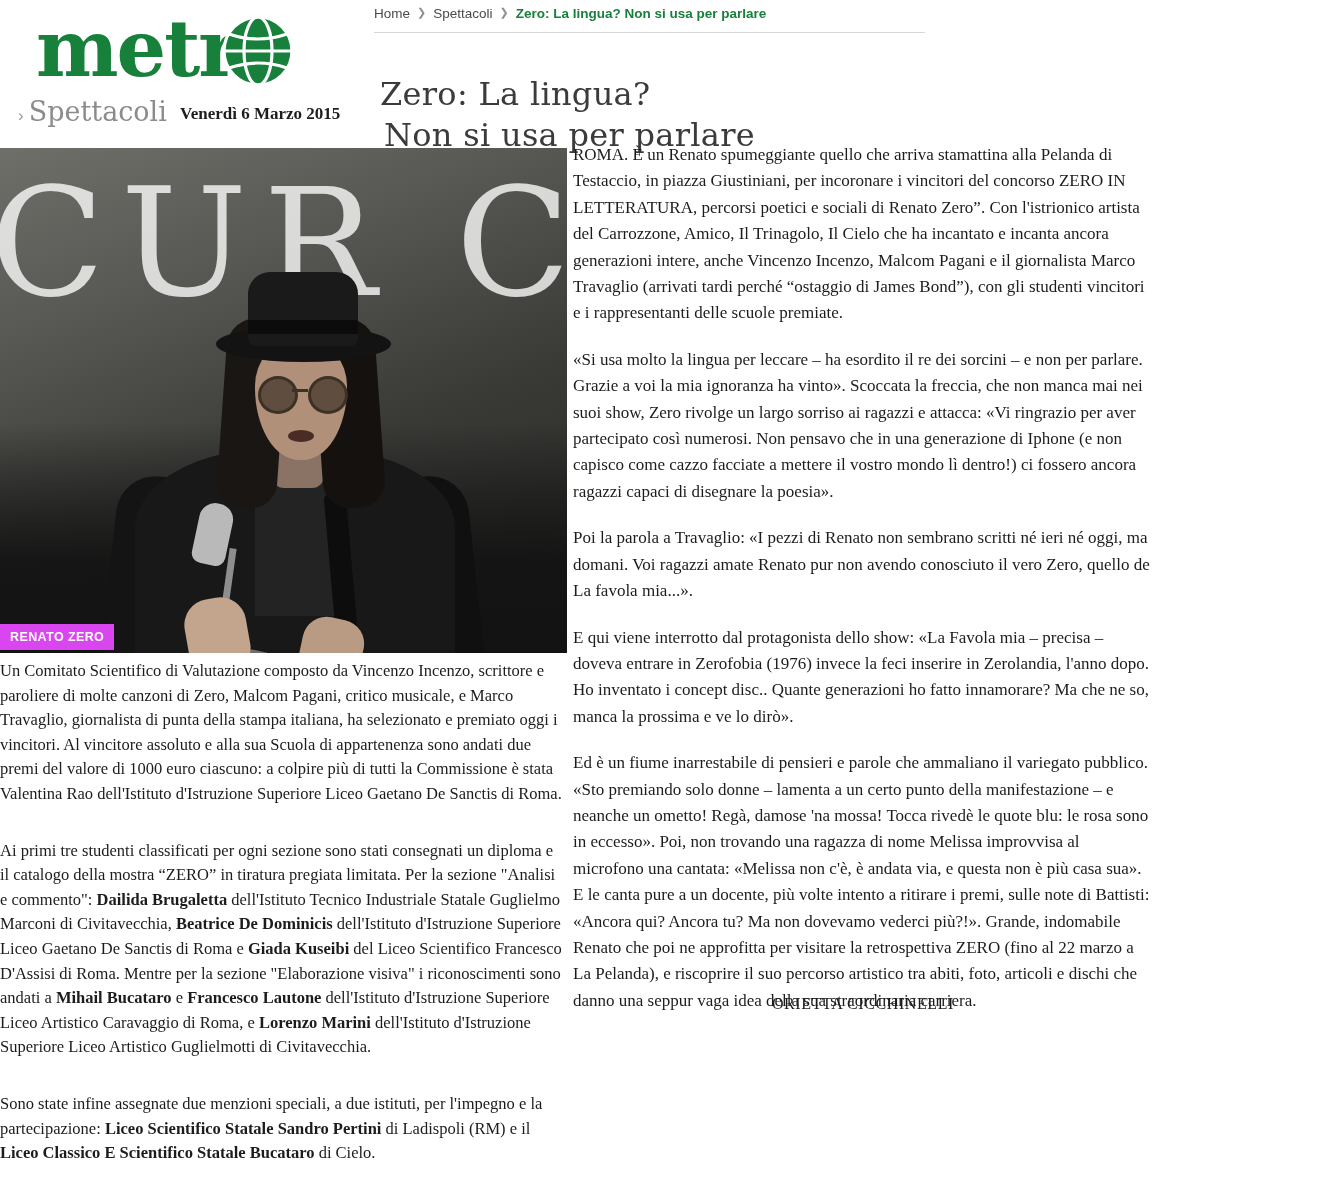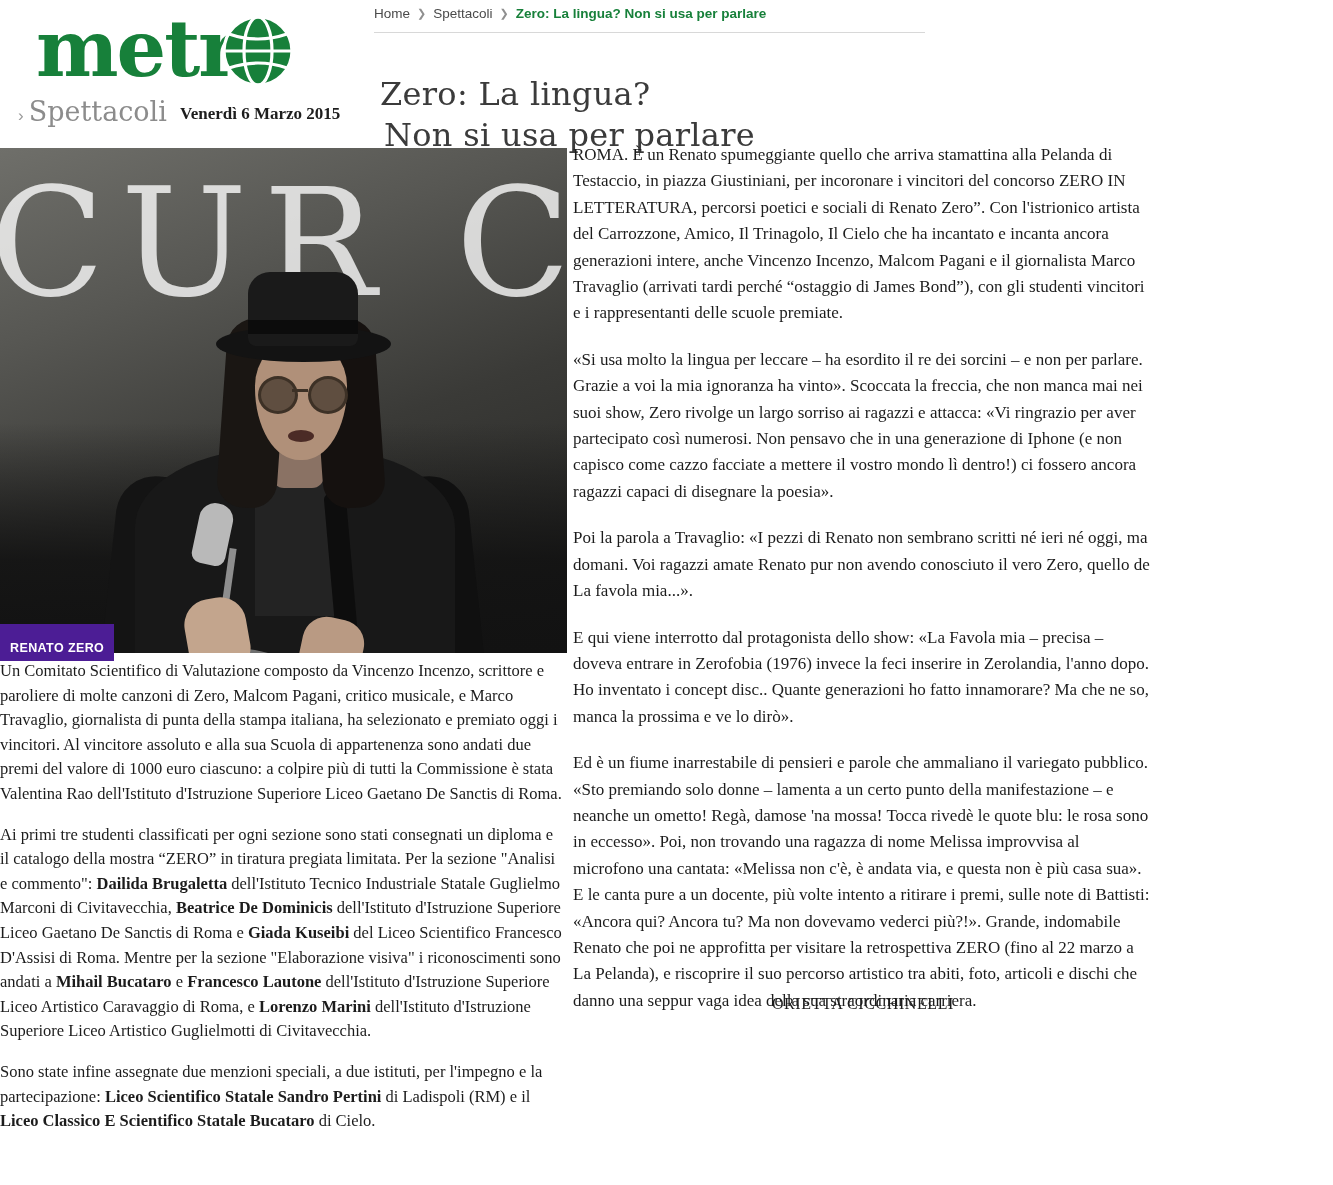--- a/index.html
+++ b/index.html
@@ -84,21 +84,20 @@
 
   
   .breadcrumb {
     position: absolute;
     left: 374px;
     top: 6px;
     width: 550px;
     font-size: 13.5px;
     color: #4a4a4a;
     display: flex;
-    align-items: center;
     gap: 7px;
   }
   .breadcrumb a {
     color: #4a4a4a;
     text-decoration: none;
   }
   .breadcrumb .sep {
     color: #8f8f8f;
     font-size: 11px;
   }
@@ -355,46 +354,46 @@
     height: 150px;
     background: #0d0d0d;
     transform: rotate(-5deg);
     border-radius: 6px;
   }
 
   .photo-caption {
     position: absolute;
     left: 0;
     top: 624px;
-    background: #4c1d95;
+    background: #d946ef;
     color: #ffffff;
     font-size: 12.5px;
     font-weight: bold;
     letter-spacing: 0.4px;
-    padding: 17px 10px 6px 10px;
+    padding: 6px 10px 6px 10px;
   }
 
   
   .left-col {
     position: absolute;
     left: 0;
     top: 655px;
     width: 566px;
     font-family: "Liberation Serif", serif;
     font-size: 16.5px;
     line-height: 24.6px;
     color: #1c1c1c;
   }
   .left-col p { margin: 0 0 0 0; }
   .left-col .lead {
     font-weight: bold;
     margin-bottom: 0;
   }
   .left-col .para { margin-top: 4px; }
-  .left-col .para + .para { margin-top: 16px; }
+  .left-col .para + .para { margin-top: 32px; }
   .left-col b { font-weight: bold; }
 
   
   .right-col {
     position: absolute;
     left: 573px;
     top: 142px;
     width: 580px;
     font-family: "Liberation Serif", serif;
     font-size: 17px;

